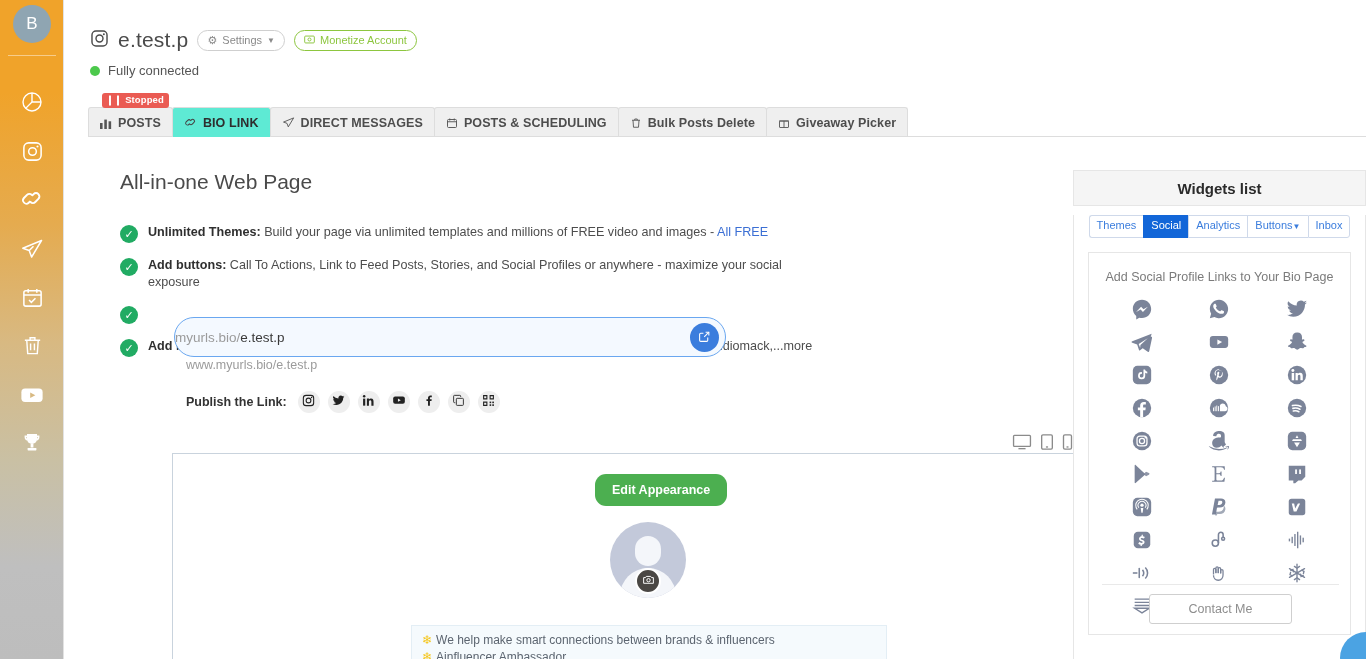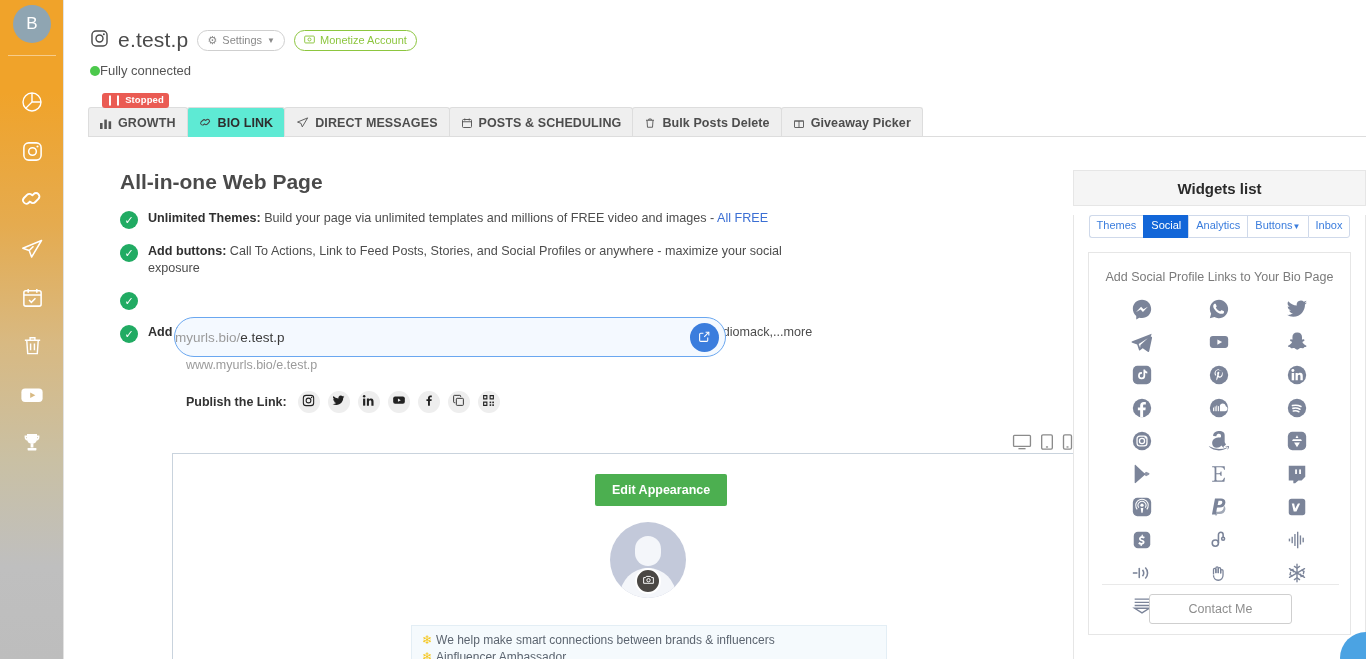--- a/index.html
+++ b/index.html
@@ -44,21 +44,21 @@
   #acct-header { position: absolute; left: 26px; top: 28px; display: flex; align-items: center; gap: 9px; }
   #acct-name { font-size: 21px; color: #4a4a4a; font-weight: 400; letter-spacing: .2px; }
   .pill {
     display: inline-flex; align-items: center; gap: 5px;
     border-radius: 12px; padding: 2px 9px;
     font-size: 11px; line-height: 15px; white-space: nowrap;
   }
   #settings-pill { border: 1px solid #cfcfcf; color: #8a8a8a; background: #fff; }
   #monetize-pill { border: 1px solid #8dc63f; color: #8dc63f; background: #fff; }
 
-  #status-row { position: absolute; left: 26px; top: 63px; display: flex; align-items: center; }
+  #status-row { position: absolute; left: 26px; top: 63px; display: flex; align-items: center; gap: 8px; }
   #status-dot { width: 10px; height: 10px; border-radius: 50%; background: #4cc94c; }
   #status-text { font-size: 13px; color: #555; }
 
   
   #tabbar { position: absolute; left: 24px; top: 107px; height: 30px; display: flex; align-items: flex-end; }
   #tabbar:after {
     content: ""; position: absolute; left: 0; bottom: 0; width: 1342px; height: 1px; background: #ddd;
   }
   .tab {
     position: relative;
@@ -75,21 +75,21 @@
   #stopped-badge {
     position: absolute; left: 13px; top: -15px;
     background: #ea5b53; color: #fff; border-radius: 3px;
     font-size: 9.5px; font-weight: bold; padding: 1px 5px 2px 4px;
     display: inline-flex; align-items: center; gap: 3px; z-index: 5;
     line-height: 12px;
   }
 
   
   #feature { position: absolute; left: 56px; top: 170px; width: 700px; }
-  #feature-title { font-size: 21px; color: #4a4a4a; font-weight: 700; margin-bottom: 16px; }
+  #feature-title { font-size: 21px; color: #4a4a4a; font-weight: 400; margin-bottom: 30px; }
   .frow { display: flex; align-items: flex-start; gap: 10px; margin-bottom: 14px; }
   .check {
     flex: 0 0 auto; width: 18px; height: 18px; border-radius: 50%;
     background: #21ab63; color: #fff;
     display: flex; align-items: center; justify-content: center;
     font-size: 11px; margin-top: 1px;
   }
   .ftext { font-size: 12.6px; color: #4d4d4d; line-height: 17px; }
   .ftext b { color: #2f2f2f; }
   .flink { color: #3b6fd4; }
@@ -127,21 +127,21 @@
   
   #preview {
     position: absolute; left: 108px; top: 453px;
     width: 952px; height: 206px;
     border: 1px solid #c9d3dd; border-bottom: none; background: #fff;
   }
   #edit-appearance {
     position: absolute; left: 422px; top: 20px;
     background: #4caf50; color: #fff; border: none;
     font-size: 12.5px; font-weight: bold;
-    padding: 9px 17px; border-radius: 2px;
+    padding: 9px 17px; border-radius: 11px;
     font-family: "Liberation Sans", sans-serif;
   }
   #avatar-big {
     position: absolute; left: 437px; top: 68px;
     width: 76px; height: 76px; border-radius: 50%;
     background: #c3c9da; overflow: hidden;
   }
   #avatar-head { position: absolute; left: 25px; top: 14px; width: 26px; height: 30px; border-radius: 13px; background: #f4f6fa; }
   #avatar-body { position: absolute; left: 10px; top: 46px; width: 56px; height: 44px; border-radius: 28px 28px 0 0; background: #f4f6fa; }
   #avatar-cam {
@@ -322,21 +322,21 @@
         <span>❙❙</span>
         <span>Stopped</span>
       </span>
       <span class="ticon">
         <svg width="12" height="12" viewBox="0 0 14 14" fill="#555">
             <rect x="0" y="7" width="3" height="7"></rect>
             <rect x="5" y="3" width="3" height="11"></rect>
             <rect x="10" y="5" width="3" height="9"></rect>
           </svg>
       </span>
-      <span>GROWTH</span>
+      <span>POSTS</span>
     </div>
     <div class="tab active">
       <span class="ticon">
         <svg width="13" height="13" viewBox="0 0 24 24" fill="#444">
           <path d="M8.2 14.4l-1.7 1.7a2.4 2.4 0 01-3.4-3.4l3.1-3.1a2.4 2.4 0 013.4 0l.5.5 1.4-1.4-.5-.5a4.4 4.4 0 00-6.2 0l-3.1 3.1a4.4 4.4 0 006.2 6.2l1.7-1.7-1.4-1.4z" transform="translate(1.5,-1)"></path>
           <path d="M20.6 5.4a4.4 4.4 0 00-6.2 0l-1.7 1.7 1.4 1.4 1.7-1.7a2.4 2.4 0 013.4 3.4l-3.1 3.1a2.4 2.4 0 01-3.4 0l-.5-.5-1.4 1.4.5.5a4.4 4.4 0 006.2 0l3.1-3.1a4.4 4.4 0 000-6.2z" transform="translate(-1.5,1)"></path>
         </svg>
       </span>
       <span>BIO LINK</span>
     </div>

